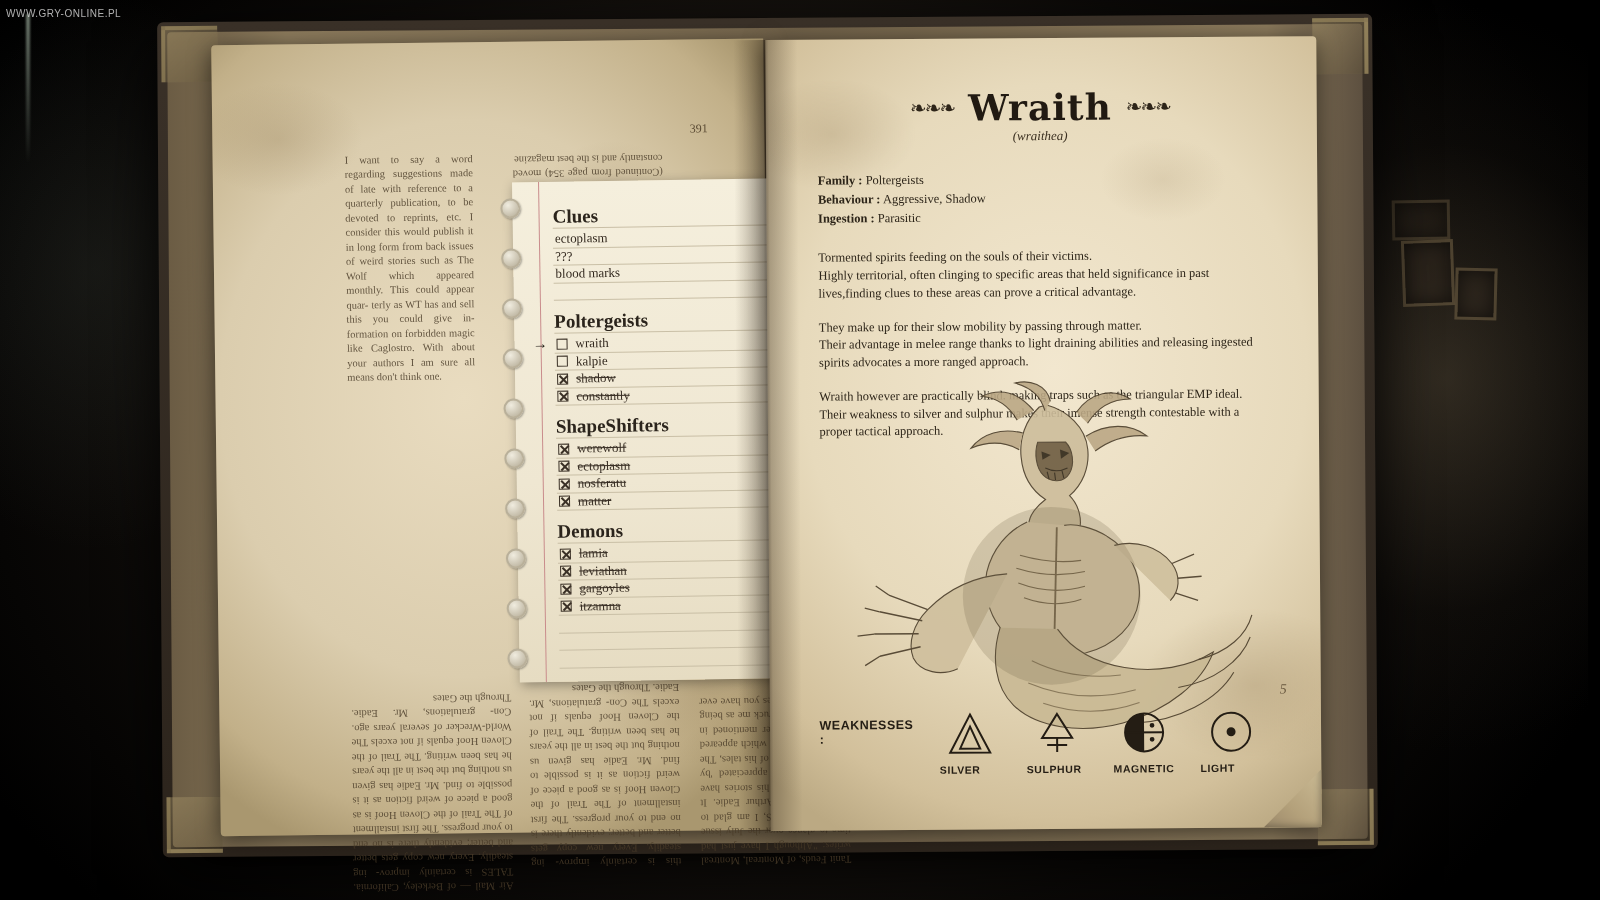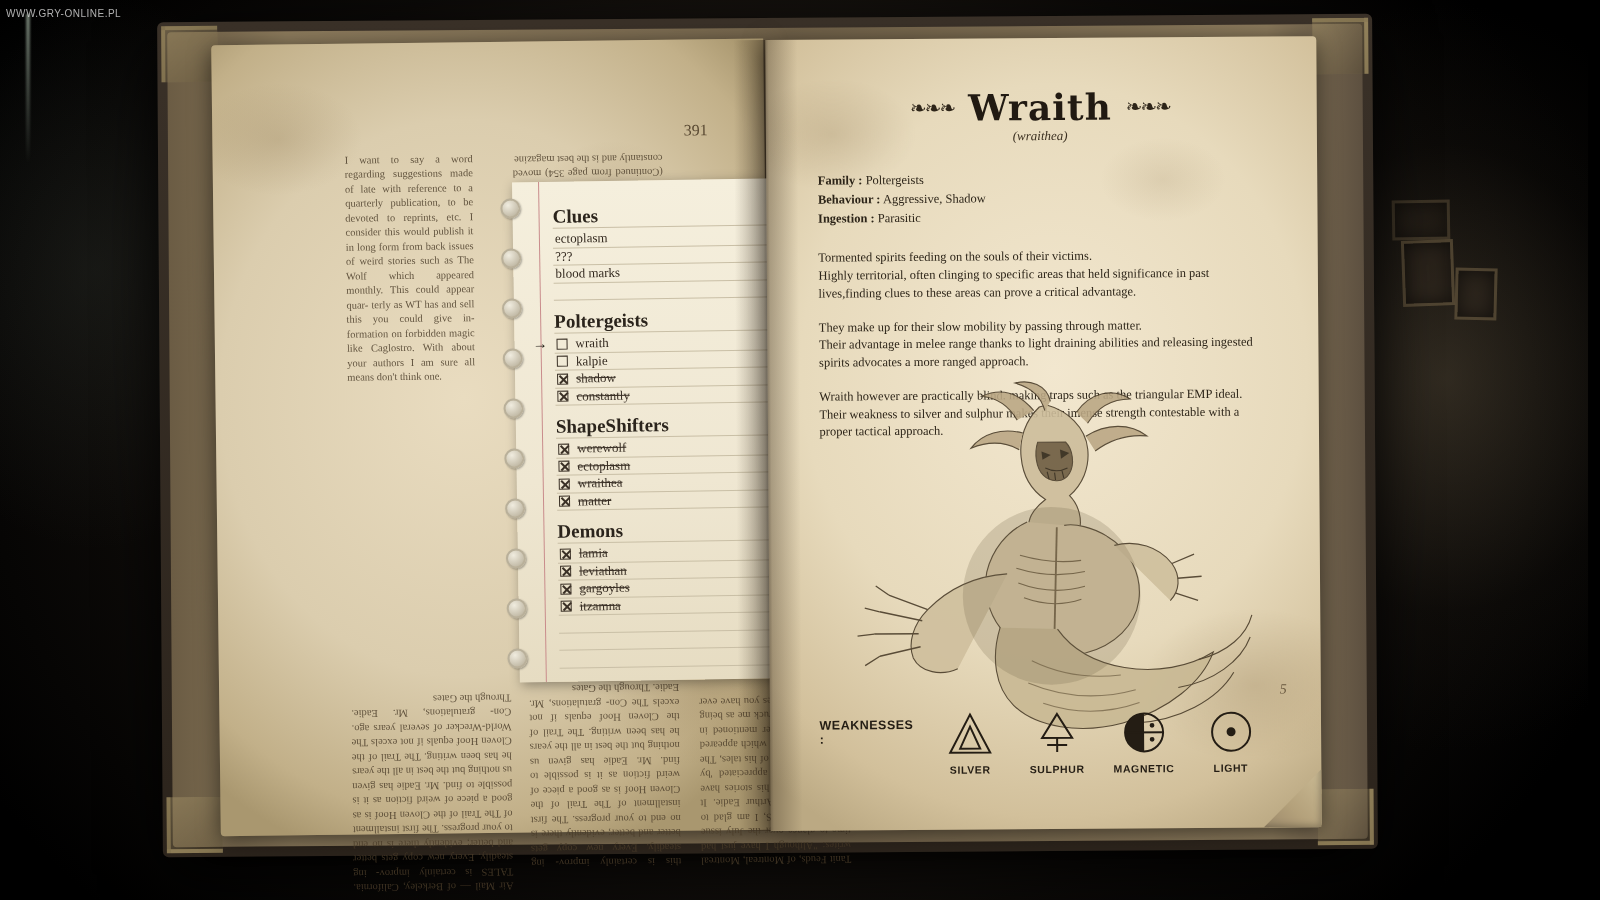--- a/index.html
+++ b/index.html
@@ -118,21 +118,21 @@
     opacity: .85;
   }
   .flip { transform: rotate(180deg); }
   .col-a { left: 132px; top: 110px; width: 128px; }
   .col-b { left: 300px; top: 110px; width: 150px; }
   .col-c { left: 132px; top: 648px; width: 160px; }
   .col-d { left: 310px; top: 640px; width: 150px; }
   .col-e { left: 480px; top: 640px; width: 150px; }
   .pg-num {
     position: absolute; right: 56px; top: 82px;
-    font-size: 16px; color: #5a4a33; font-family: "Liberation Serif", serif;
+    font-size: 12px; color: #5a4a33; font-family: "Liberation Serif", serif;
   }
 
   
   .notebook {
     position: absolute; left: 300px; top: 140px; width: 468px; height: 500px;
     background: linear-gradient(180deg, #f5efdd 0%, #efe7d2 60%, #e6dcc2 100%);
     box-shadow: 2px 3px 12px rgba(0,0,0,0.35);
     transform: rotate(-0.2deg);
   }
   .nb-margin {
@@ -209,21 +209,21 @@
     opacity: .95;
   }
   .weak {
     position: absolute; left: 50px; bottom: 54px; right: 60px;
     display: flex; align-items: flex-end; gap: 26px;
   }
   .weak-label {
     font-size: 12.5px; font-weight: bold; color: #241d14; letter-spacing: .5px;
     margin-bottom: 30px; font-family: "Liberation Sans", sans-serif;
   }
-  .weak-item { width: 76px; text-align: center; }
+  .weak-item { width: 76px; }
   .weak-item .gl { height: 52px; display: flex; align-items: center; justify-content: center; }
   .weak-item .nm {
     font-size: 10.5px; font-weight: bold; color: #241d14; letter-spacing: .6px;
     font-family: "Liberation Sans", sans-serif; margin-top: 4px;
   }
   .rt-pagenum {
     position: absolute; right: 34px; bottom: 130px;
     font-size: 14px; color: #6a5940; font-style: italic;
   }
   .dogear {
@@ -311,21 +311,21 @@
               <div class="nb-row item">
                 <span class="chk checked"></span>
                 <span class="struck">werewolf</span>
               </div>
               <div class="nb-row item">
                 <span class="chk checked"></span>
                 <span class="struck">ectoplasm</span>
               </div>
               <div class="nb-row item">
                 <span class="chk checked"></span>
-                <span class="struck">wraithea</span>
+                <span class="struck">nosferatu</span>
               </div>
               <div class="nb-row item">
                 <span class="chk checked"></span>
                 <span class="struck">matter</span>
               </div>
               <div class="nb-section-title nb-title-underline">Demons</div>
               <div class="nb-row item">
                 <span class="chk checked"></span>
                 <span class="struck">lamia</span>
               </div>

